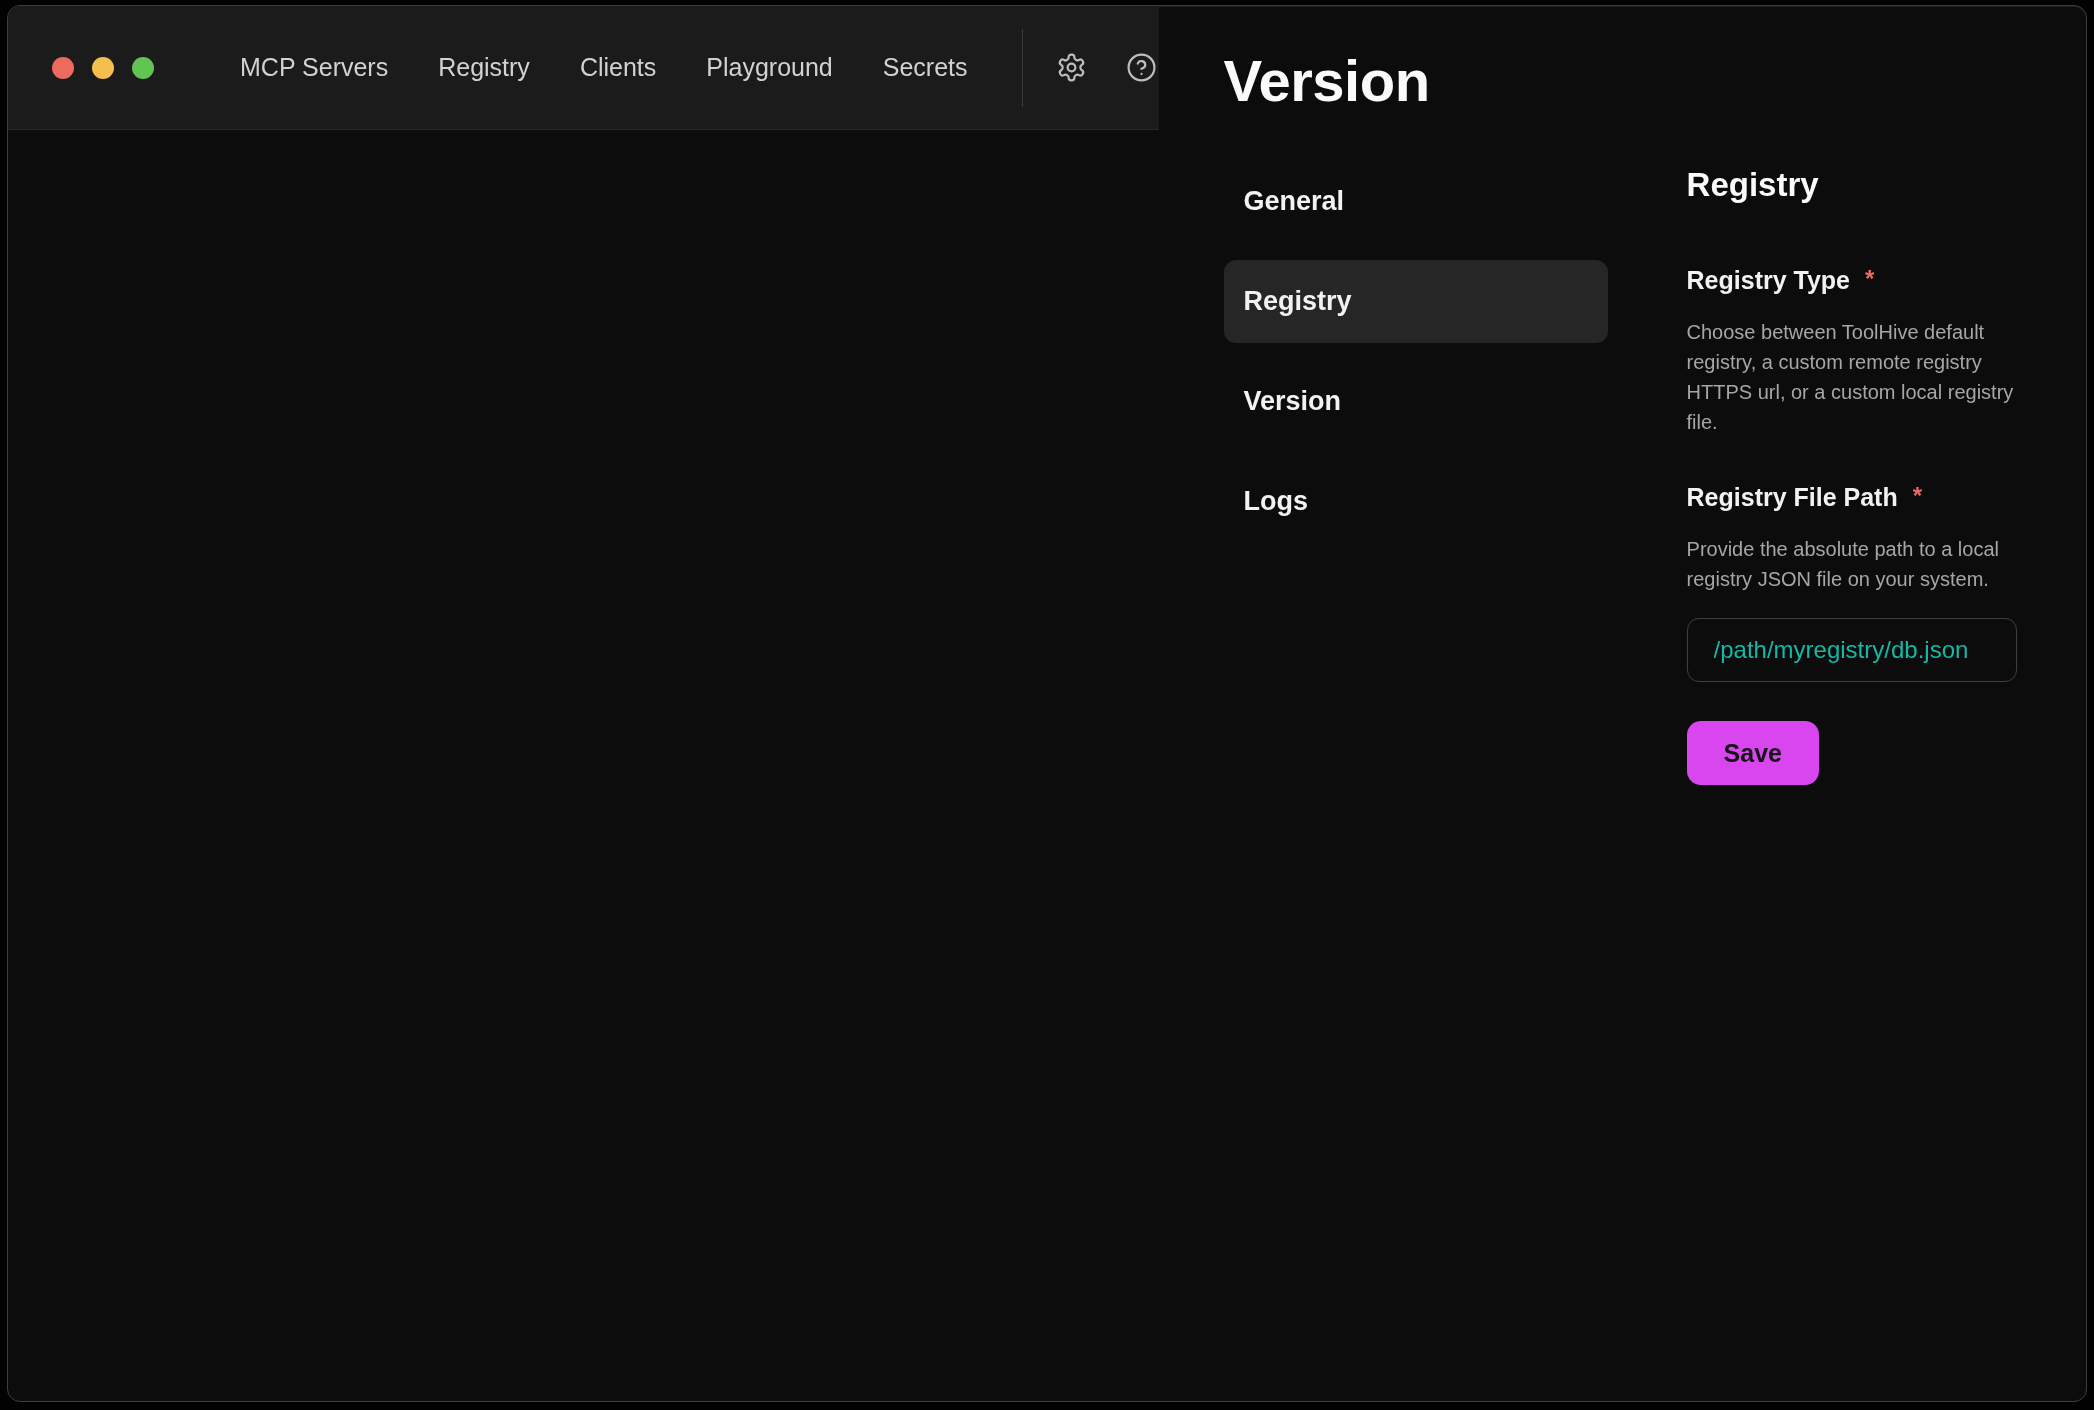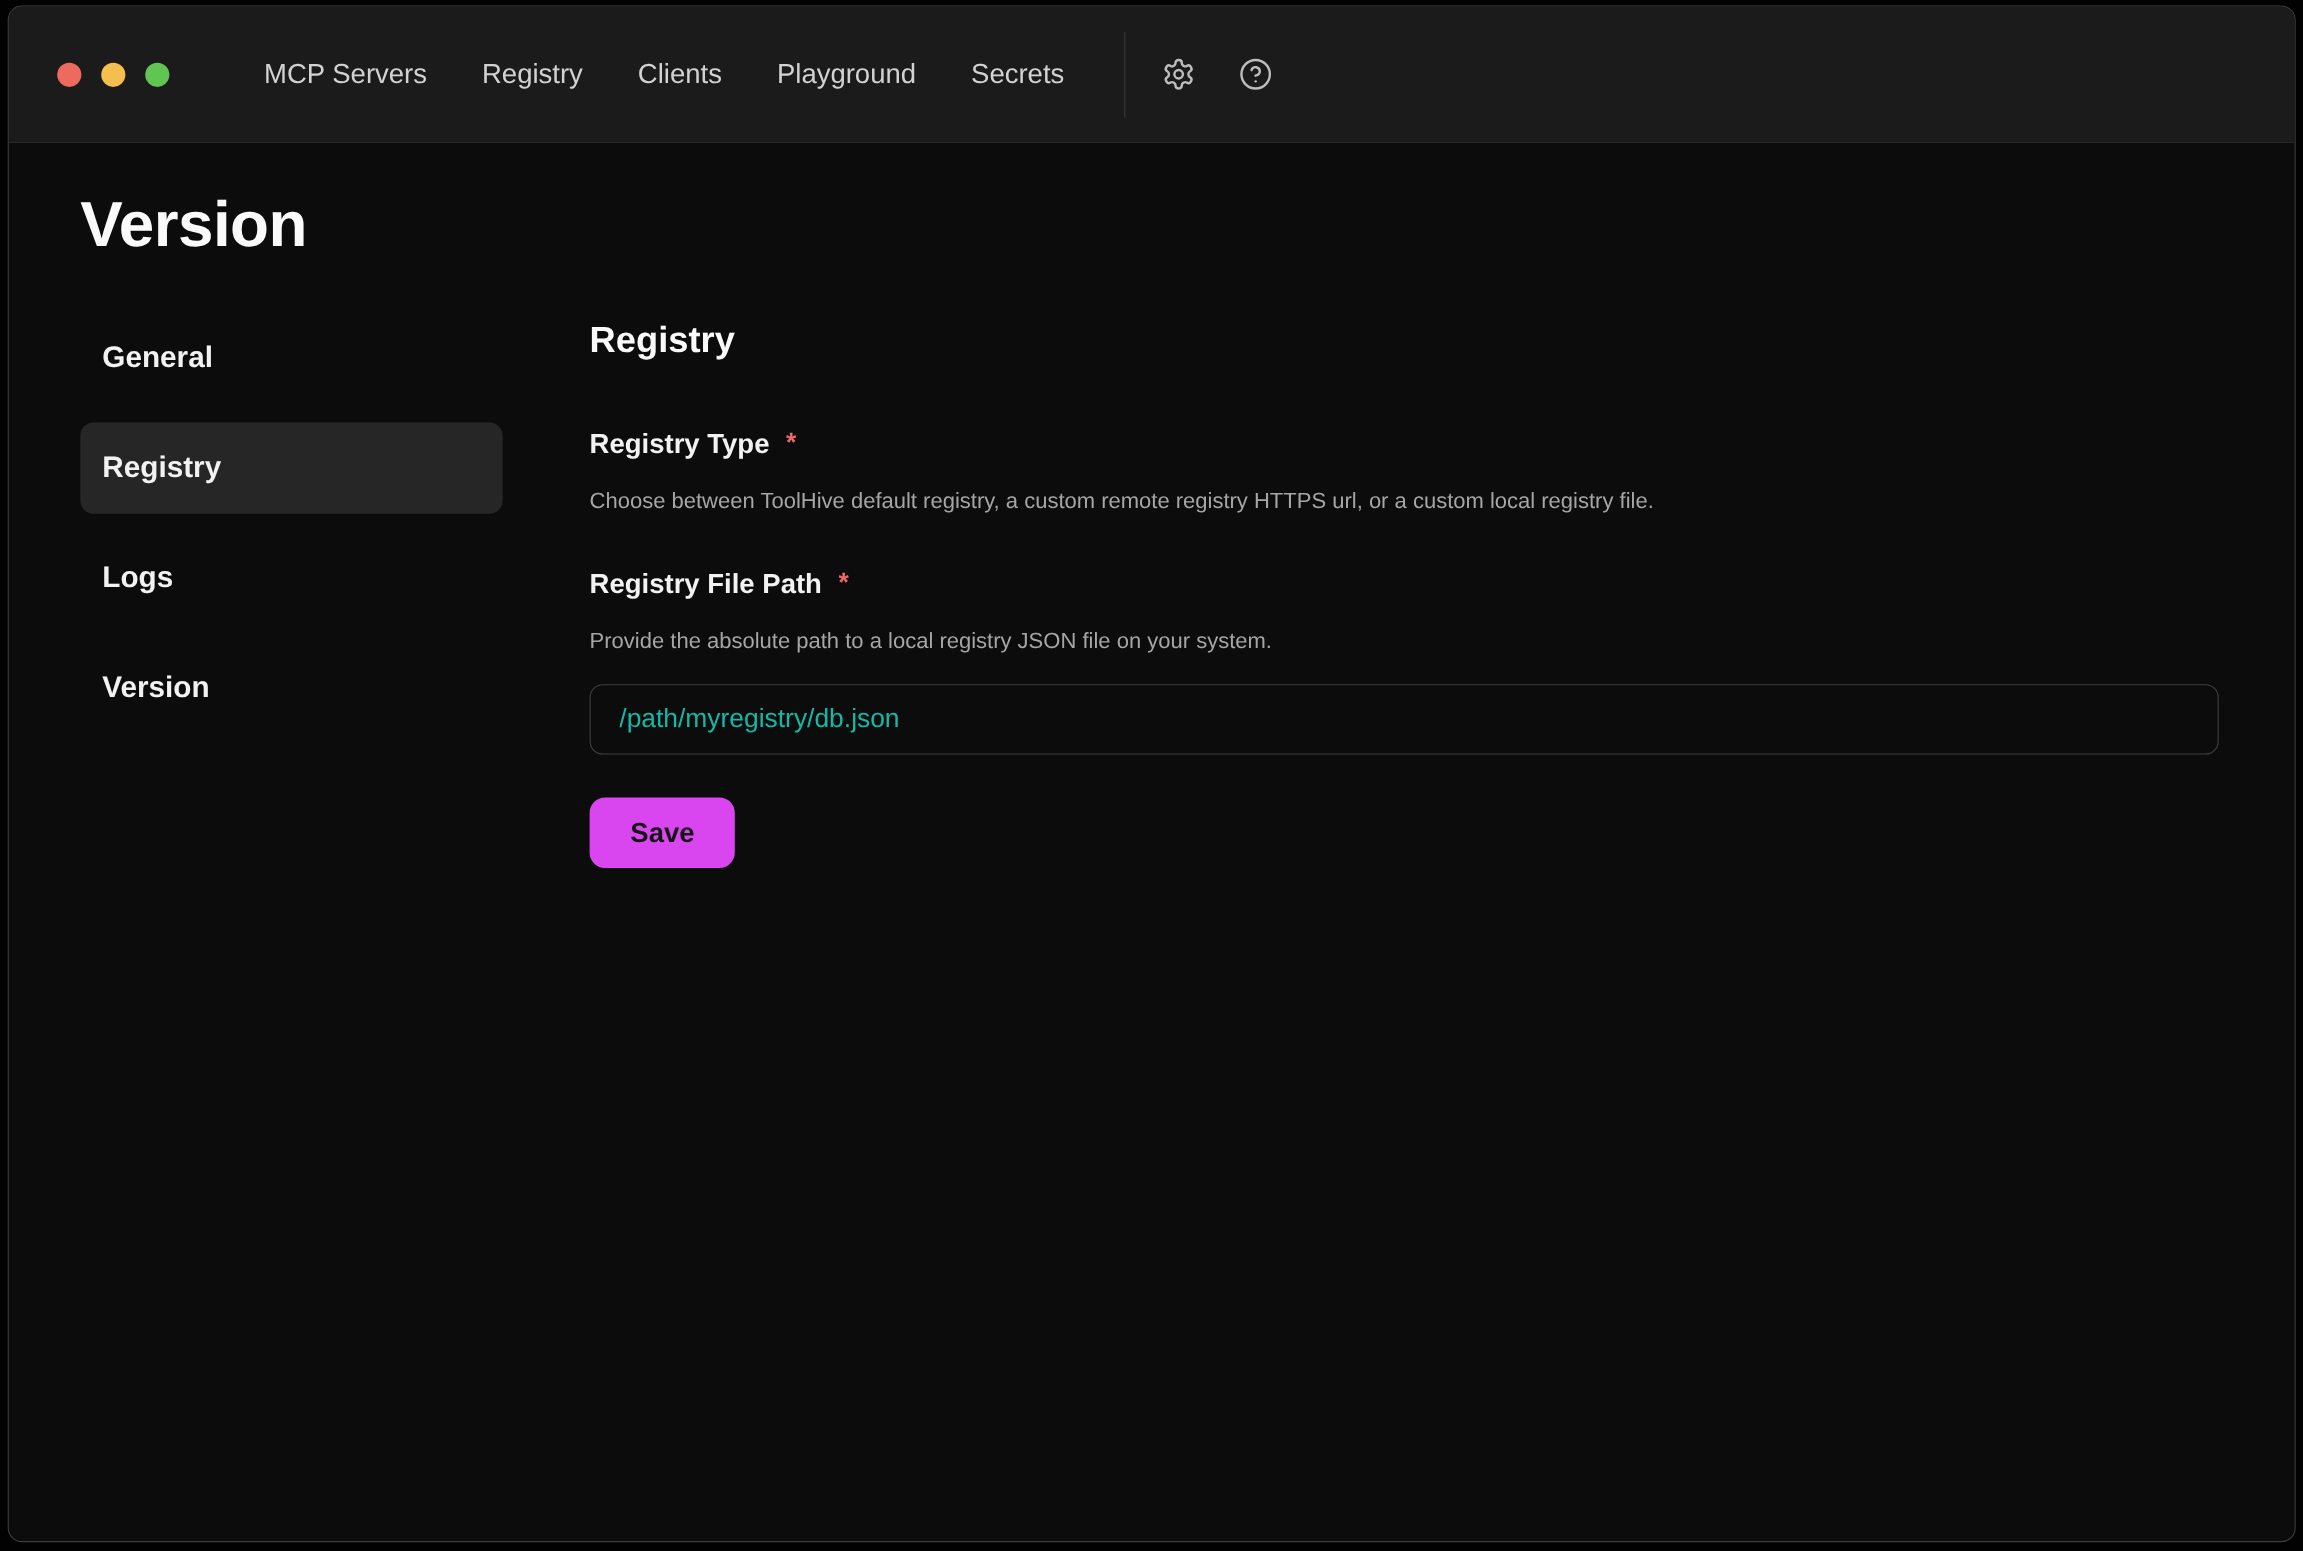--- a/index.html
+++ b/index.html
@@ -16,21 +16,21 @@
 
   .window {
     position: absolute;
     left: 7px; top: 5px; right: 7px; bottom: 8px;
     background: #0c0c0c;
     border: 1px solid #3e3e3e;
     border-radius: 13px;
     overflow: hidden;
     box-shadow: inset 0 1px 0 rgba(255,255,255,0.07);
     display: flex;
-    flex-direction: column;
+    flex-direction: row;
   }
 
   
   .titlebar {
     flex: 0 0 124px;
     height: 124px;
     background: #1b1b1b;
     border-bottom: 1px solid rgba(255,255,255,0.055);
     display: flex;
     align-items: center;
@@ -163,24 +163,24 @@
 
     <div class="layout">
       <div class="sidebar">
         <div class="side-item">
           <span>General</span>
         </div>
         <div class="side-item active">
           <span>Registry</span>
         </div>
         <div class="side-item">
+          <span>Version</span>
+        </div>
+        <div class="side-item">
           <span>Logs</span>
-        </div>
-        <div class="side-item">
-          <span>Version</span>
         </div>
       </div>
 
       <div class="main">
         <h2 class="section-heading">Registry</h2>
 
         <div class="field-group-1">
           <div class="label-row">
             <span>Registry Type</span><span class="req">*</span>
           </div>

